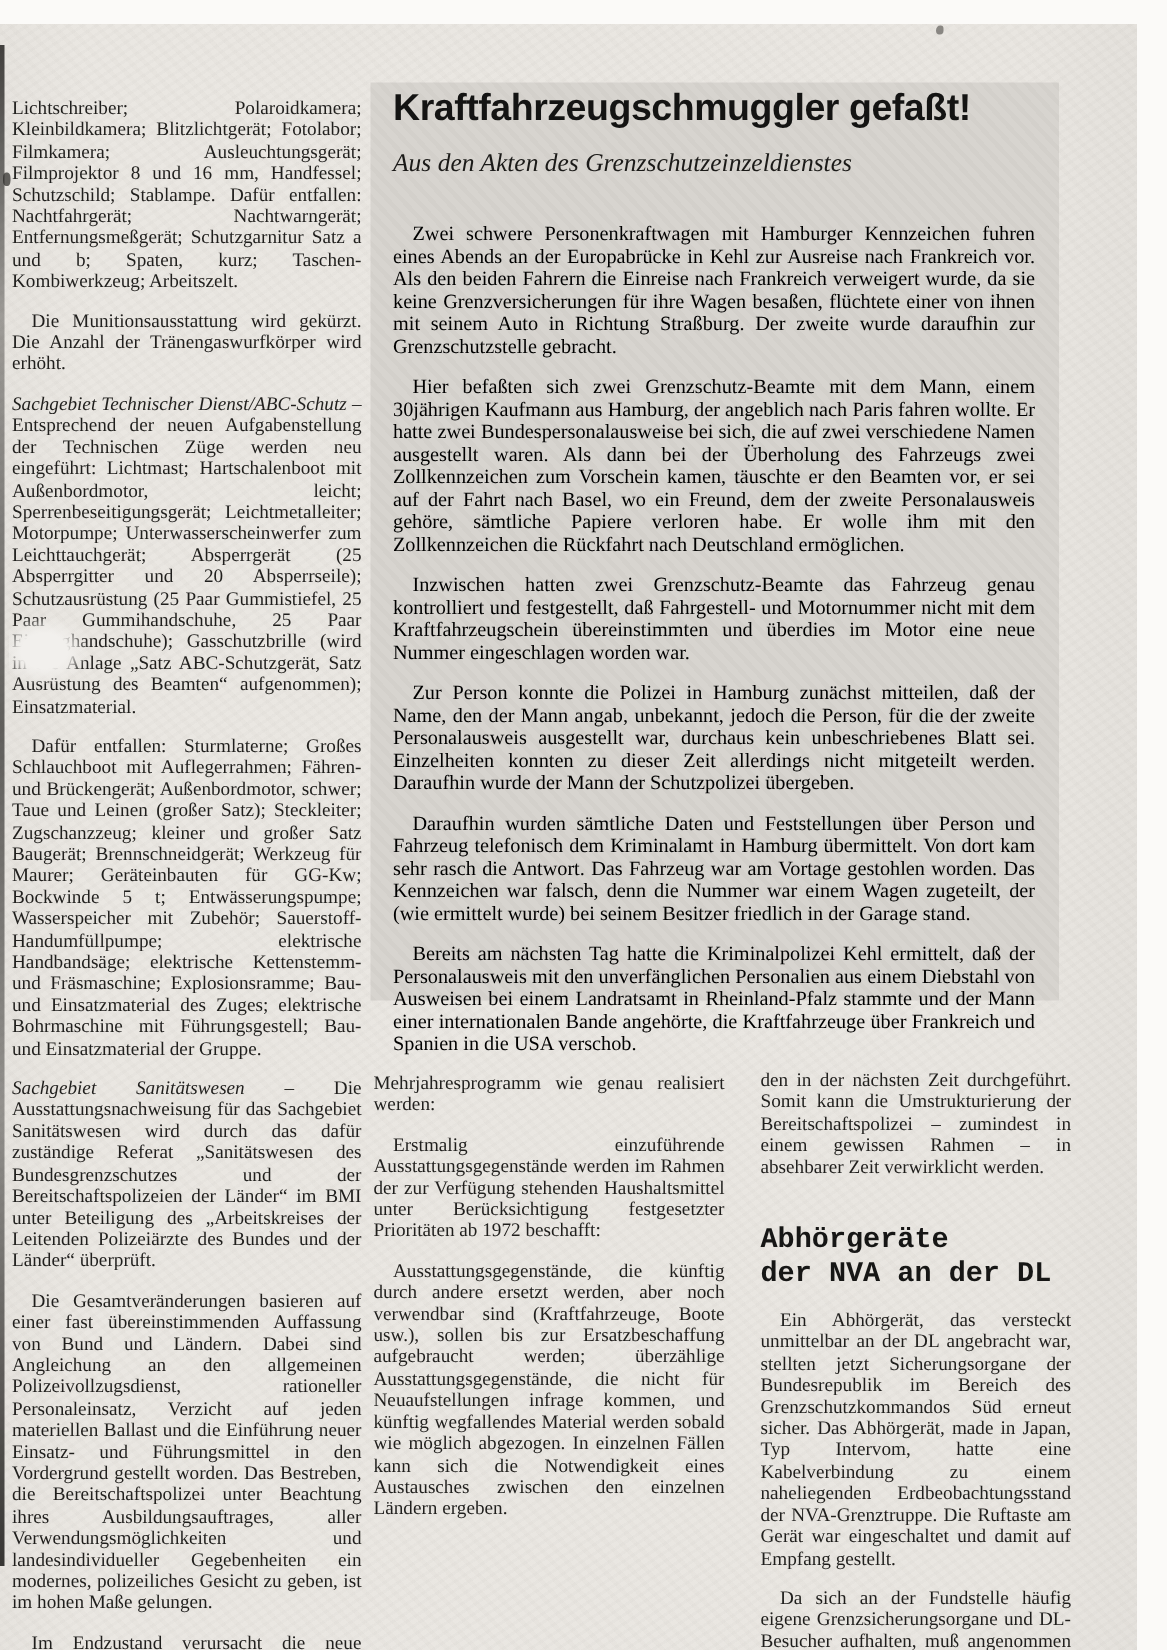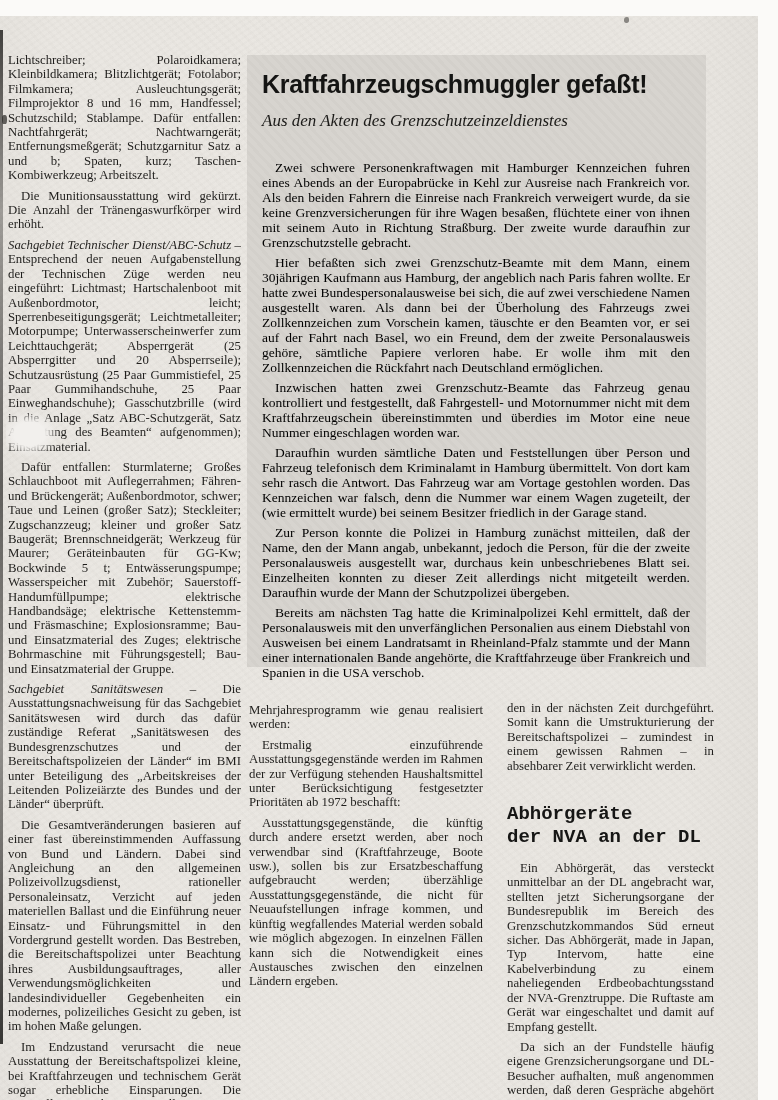--- a/index.html
+++ b/index.html
@@ -33,33 +33,33 @@
   }
   .speck-a{position:absolute;left:624px;top:17px;width:5px;height:6px;background:rgba(60,58,54,0.55);border-radius:60% 40% 50% 50%;}
   .speck-b{position:absolute;left:2px;top:115px;width:5px;height:9px;background:rgba(40,38,35,0.7);border-radius:40%;}
 
   
   .col{position:absolute;color:#201f1d;}
   .col-left{left:8px;top:53px;width:233px;}
   .col-mid{left:249px;top:703px;width:234px;}
   .col-right{left:507px;top:701px;width:207px;}
   .para{
-    margin:0 0 6px 0;
+    margin:12px 0 6px 0;
     font-size:12.8px;line-height:14.4px;
     text-align:justify;
     hyphens:auto;-webkit-hyphens:auto;
   }
   .para.ind{text-indent:13px;}
   .para i{font-style:italic;}
 
   
   .feature-box{
     position:absolute;left:247px;top:55px;width:459px;height:612px;
     box-sizing:border-box;
-    padding:12px 16px 10px 15px;
+    padding:0 16px 10px 15px;
     background:
       repeating-linear-gradient(47deg, rgba(90,85,75,0.03) 0 3px, rgba(0,0,0,0) 3px 7px),
       #d7d4cf;
   }
   .box-title{
     margin:2px 0 10px 0;
     font-family:"Liberation Sans", sans-serif;
     font-weight:bold;
     font-size:25px;line-height:31px;
     letter-spacing:-0.3px;
@@ -103,22 +103,22 @@
       <p class="para ind">Im Endzustand verursacht die neue Ausstattung der Bereitschaftspolizei kleine, bei Kraftfahrzeugen und technischem Gerät sogar erhebliche Einsparungen. Die materielle Umstrukturierung soll in einem</p>
     </div>
 
   <div class="feature-box">
     <h1 class="box-title">Kraftfahrzeugschmuggler gefaßt!</h1>
     <p class="box-subtitle">Aus den Akten des Grenzschutzeinzeldienstes</p>
     <div class="box-body">
         <p class="para ind">Zwei schwere Personenkraftwagen mit Hamburger Kennzeichen fuhren eines Abends an der Europabrücke in Kehl zur Ausreise nach Frankreich vor. Als den beiden Fahrern die Einreise nach Frankreich verweigert wurde, da sie keine Grenzversicherungen für ihre Wagen besaßen, flüchtete einer von ihnen mit seinem Auto in Richtung Straßburg. Der zweite wurde daraufhin zur Grenzschutzstelle gebracht.</p>
         <p class="para ind">Hier befaßten sich zwei Grenzschutz-Beamte mit dem Mann, einem 30jährigen Kaufmann aus Hamburg, der angeblich nach Paris fahren wollte. Er hatte zwei Bundespersonalausweise bei sich, die auf zwei verschiedene Namen ausgestellt waren. Als dann bei der Überholung des Fahrzeugs zwei Zollkennzeichen zum Vorschein kamen, täuschte er den Beamten vor, er sei auf der Fahrt nach Basel, wo ein Freund, dem der zweite Personalausweis gehöre, sämtliche Papiere verloren habe. Er wolle ihm mit den Zollkennzeichen die Rückfahrt nach Deutschland ermöglichen.</p>
         <p class="para ind">Inzwischen hatten zwei Grenzschutz-Beamte das Fahrzeug genau kontrolliert und festgestellt, daß Fahrgestell- und Motornummer nicht mit dem Kraftfahrzeugschein übereinstimmten und überdies im Motor eine neue Nummer eingeschlagen worden war.</p>
+        <p class="para ind">Zur Person konnte die Polizei in Hamburg zunächst mitteilen, daß der Name, den der Mann angab, unbekannt, jedoch die Person, für die der zweite Personalausweis ausgestellt war, durchaus kein unbeschriebenes Blatt sei. Einzelheiten konnten zu dieser Zeit allerdings nicht mitgeteilt werden. Daraufhin wurde der Mann der Schutzpolizei übergeben.</p>
         <p class="para ind">Daraufhin wurden sämtliche Daten und Feststellungen über Person und Fahrzeug telefonisch dem Kriminalamt in Hamburg übermittelt. Von dort kam sehr rasch die Antwort. Das Fahrzeug war am Vortage gestohlen worden. Das Kennzeichen war falsch, denn die Nummer war einem Wagen zugeteilt, der (wie ermittelt wurde) bei seinem Besitzer friedlich in der Garage stand.</p>
-        <p class="para ind">Zur Person konnte die Polizei in Hamburg zunächst mitteilen, daß der Name, den der Mann angab, unbekannt, jedoch die Person, für die der zweite Personalausweis ausgestellt war, durchaus kein unbeschriebenes Blatt sei. Einzelheiten konnten zu dieser Zeit allerdings nicht mitgeteilt werden. Daraufhin wurde der Mann der Schutzpolizei übergeben.</p>
         <p class="para ind">Bereits am nächsten Tag hatte die Kriminalpolizei Kehl ermittelt, daß der Personalausweis mit den unverfänglichen Personalien aus einem Diebstahl von Ausweisen bei einem Landratsamt in Rheinland-Pfalz stammte und der Mann einer internationalen Bande angehörte, die Kraftfahrzeuge über Frankreich und Spanien in die USA verschob.</p>
       </div>
   </div>
 
   <div class="col col-mid">
       <p class="para">Mehrjahresprogramm wie genau realisiert werden:</p>
       <p class="para ind">Erstmalig einzuführende Ausstattungsgegenstände werden im Rahmen der zur Verfügung stehenden Haushaltsmittel unter Berücksichtigung festgesetzter Prioritäten ab 1972 beschafft:</p>
       <p class="para ind">Ausstattungsgegenstände, die künftig durch andere ersetzt werden, aber noch verwendbar sind (Kraftfahrzeuge, Boote usw.), sollen bis zur Ersatzbeschaffung aufgebraucht werden; überzählige Ausstattungsgegenstände, die nicht für Neuaufstellungen infrage kommen, und künftig wegfallendes Material werden sobald wie möglich abgezogen. In einzelnen Fällen kann sich die Notwendigkeit eines Austausches zwischen den einzelnen Ländern ergeben.</p>
     </div>
 

